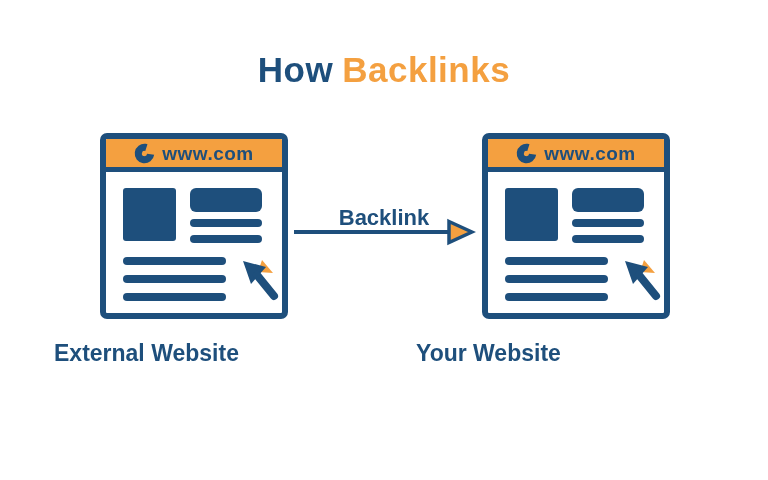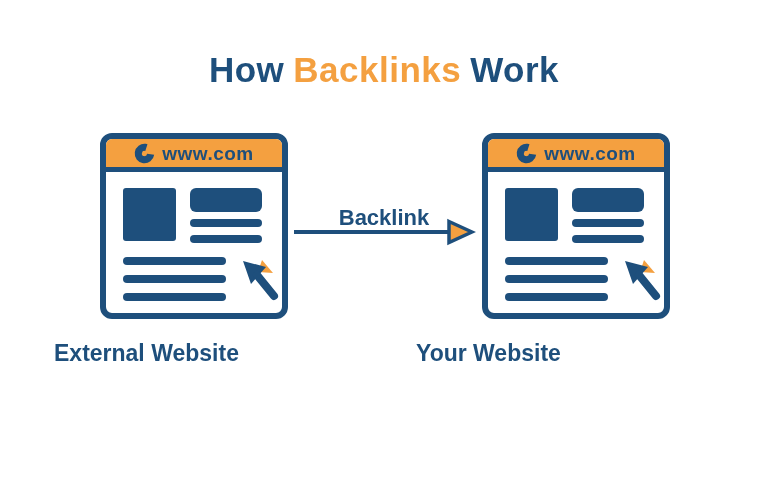--- a/index.html
+++ b/index.html
@@ -38,21 +38,21 @@
   .title .t-orange { color: var(--orange); text-align: right; }
 
   
   .window {
     position: absolute;
     top: 133px;
     width: 188px;
     height: 186px;
     background: #fff;
     border: 6px solid var(--blue);
-    border-radius: 12px;
+    border-radius: 7px;
     overflow: hidden;
   }
   .window.left  { left: 100px; }
   .window.right { left: 482px; }
 
   .window-header {
     height: 33px;
     background: var(--orange);
     border-bottom: 5px solid var(--blue);
     display: flex;
@@ -112,21 +112,20 @@
   .caption.right { left: 416px; }
 </style>
 </head>
 <body>
 
 <div class="canvas">
 
   <h1 class="title">
     <span class="t-blue">How</span>
     <span class="t-orange">Backlinks</span>
-    <span class="t-blue">Work</span>
   </h1>
 
   <div class="window left">
     <div class="window-header">
       <svg class="url-icon" width="21" height="21" viewBox="0 0 22 22">
         <circle cx="11" cy="11" r="6.5" fill="none" class="s-blue" stroke-width="7.5" stroke-dasharray="31 9.9" transform="rotate(8 11 11)"></circle>
       </svg>
       <span class="window-url">www.com</span>
     </div>
     <svg class="window-content" viewBox="0 0 176 136" preserveAspectRatio="none">

